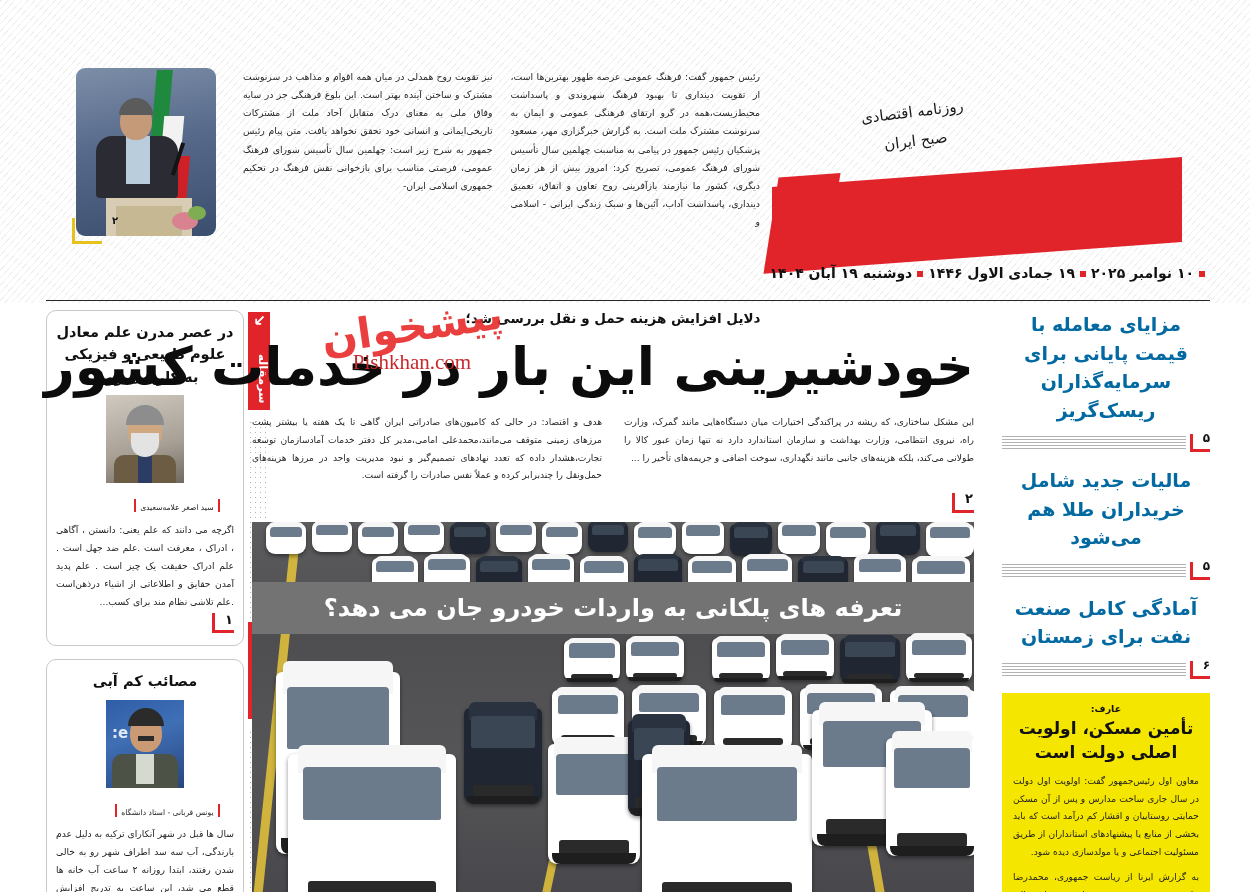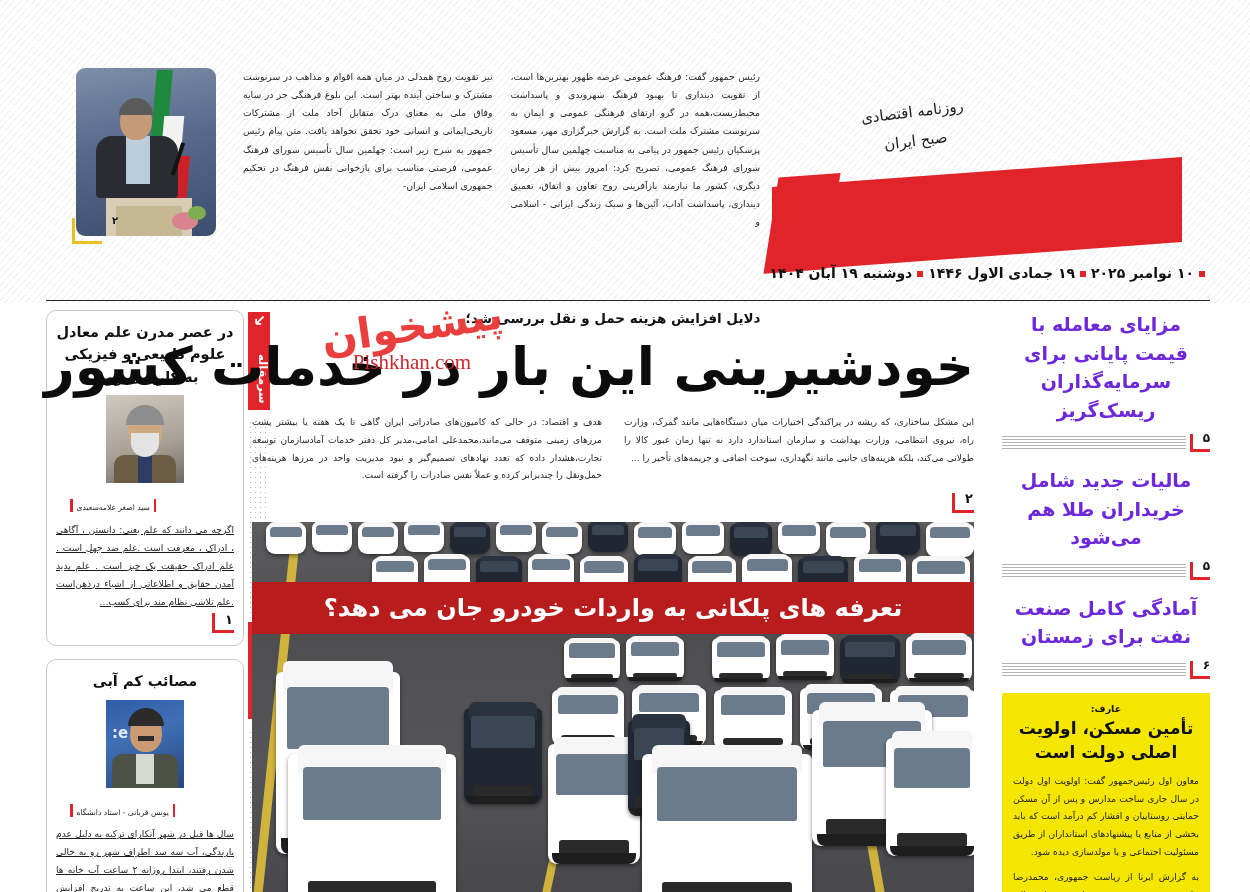--- a/index.html
+++ b/index.html
@@ -162,33 +162,32 @@
 
   .ph2 { background: linear-gradient(160deg,#2f5ea8 0%,#3f6fb5 40%,#27477e 100%); }
   .ph2 .e-logo{position:absolute;left:6px;top:24px;font-size:15px;color:#dfe9f6;font-weight:bold;font-family:"DejaVu Sans",sans-serif;}
   .ph2 .f-head{position:absolute;left:24px;top:14px;width:32px;height:38px;border-radius:50% 50% 45% 45%;background:#c99a74;}
   .ph2 .f-hair{position:absolute;left:22px;top:8px;width:36px;height:18px;border-radius:18px 18px 0 0;background:#2b2b2b;}
   .ph2 .f-must{position:absolute;left:32px;top:36px;width:16px;height:5px;background:#2b2b2b;}
   .ph2 .f-suit{position:absolute;left:6px;top:54px;width:66px;height:38px;background:#4c5245;border-radius:10px 10px 0 0;}
   .ph2 .f-shirt{position:absolute;left:30px;top:54px;width:18px;height:30px;background:#d6d9cf;}
 
   .lbox-byline {
-    text-align: left; direction: rtl; font-size: 7.6px; color: #222;
+    text-align: right; direction: rtl; font-size: 7.6px; color: #222;
     line-height: 1.5; margin-bottom: 7px; position: relative;
     padding: 0 10px;
     margin-top: 16px;
   }
   .byline-bar {
     display: inline-block; width: 2.5px; height: 13px; background: #e1232a;
     vertical-align: -2px; margin: 0 4px;
   }
   .lbox-text {
     direction: rtl; text-align: justify; font-size: 9.2px; line-height: 1.95;
     color: #1d1d1d;
-    text-decoration: underline;
   }
   .pg-red {
     position: relative; display: inline-block; width: 22px; height: 20px;
     border-left: 3px solid #e1232a; border-bottom: 3px solid #e1232a;
     margin-top: 3px;
   }
   .pg-red span {
     position: absolute; right: 1px; top: -1px; font-size: 13px; font-weight: bold; color: #111;
   }
 
@@ -280,32 +279,32 @@
   .car .bump {
     position: absolute; left: 4%; bottom: 0; width: 92%; height: 9%;
     background: #1e1e1e; border-radius: 0 0 8px 8px;
   }
   .car.dark { background: #202733; }
   .car.dark .wind { background: #3b4654; }
   .car.dark .roof { background: #2a3240; }
 
   .redbanner {
     position: absolute; left: 0; top: 60px; width: 100%; height: 52px;
-    background: #b91c1c; display: flex; align-items: center; justify-content: center;
+    background: #737373; display: flex; align-items: center; justify-content: center;
   }
   .redbanner span {
     color: #fff; font-size: 24px; font-weight: bold; direction: rtl;
     letter-spacing: -0.5px;
   }
 
   
   .rightcol { position: absolute; right: 40px; top: 310px; width: 208px; }
   .rhead {
     direction: rtl; text-align: center; font-size: 19px; font-weight: bold;
-    color: #6d28d9; line-height: 1.5; margin-bottom: 10px;
+    color: #0369a1; line-height: 1.5; margin-bottom: 10px;
   }
   .rsep { display: flex; align-items: flex-start; gap: 4px; margin-bottom: 14px; }
   .rsep .pgbox {
     position: relative; width: 20px; height: 18px; flex: 0 0 auto;
     border-left: 3px solid #e1232a; border-bottom: 3px solid #e1232a;
   }
   .rsep .pgbox span { position:absolute; right:0px; top:-3px; font-size:12px; font-weight:bold; color:#111; }
   .rsep .rule { flex: 1; height: 13px; margin-top: 2px; }
 
   .ybox {

